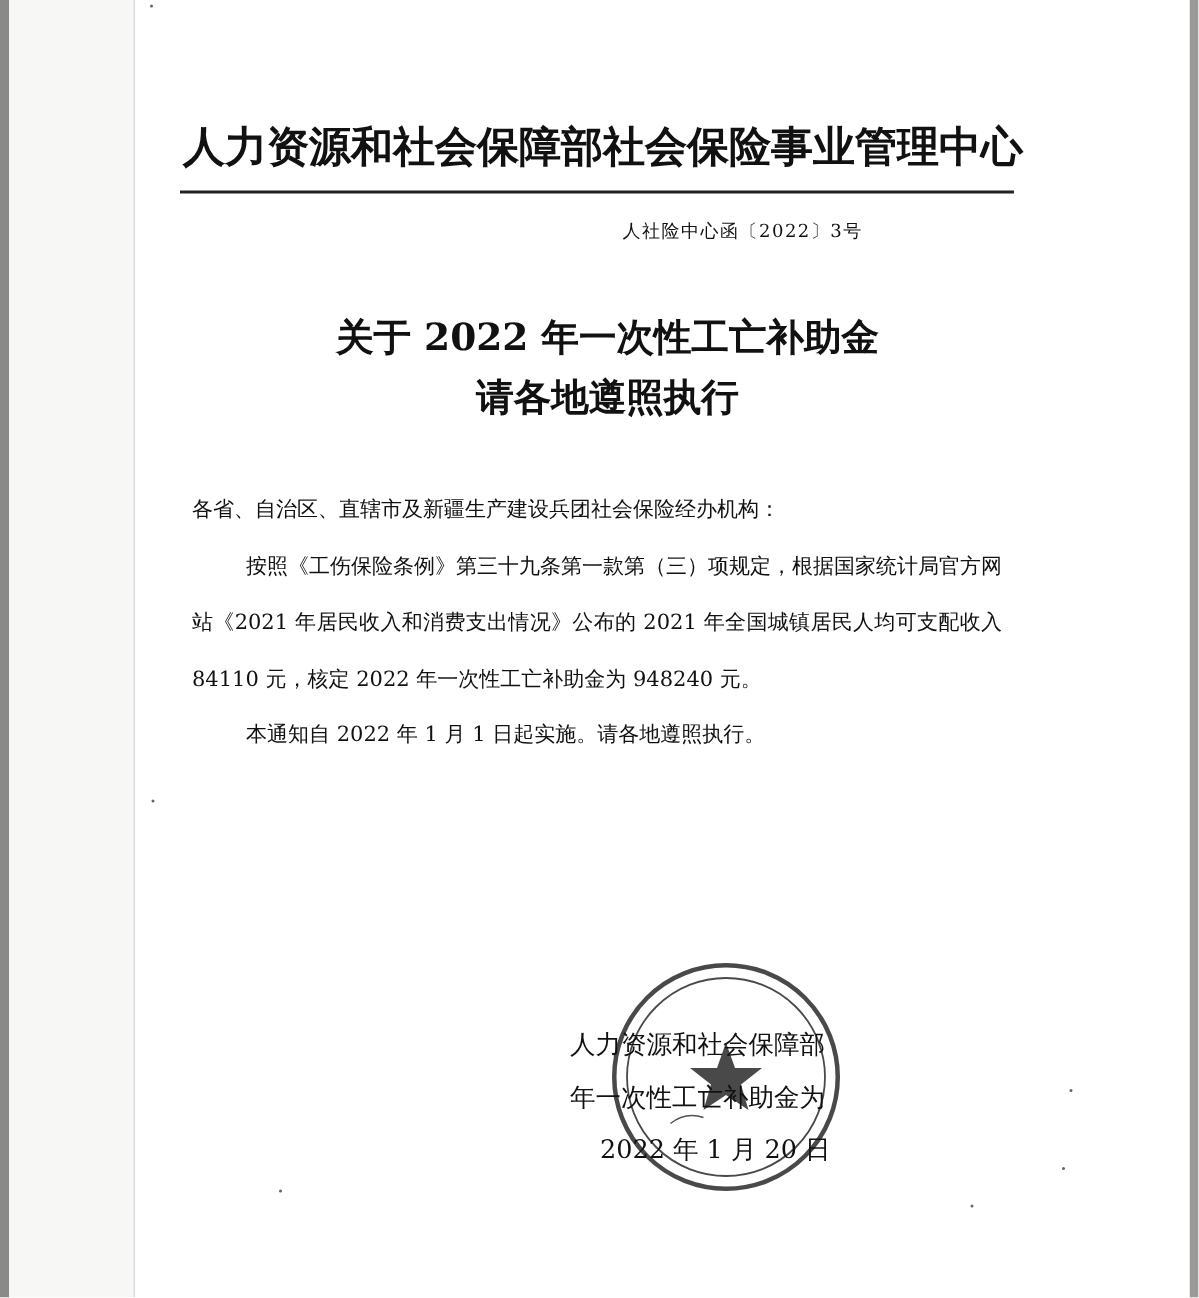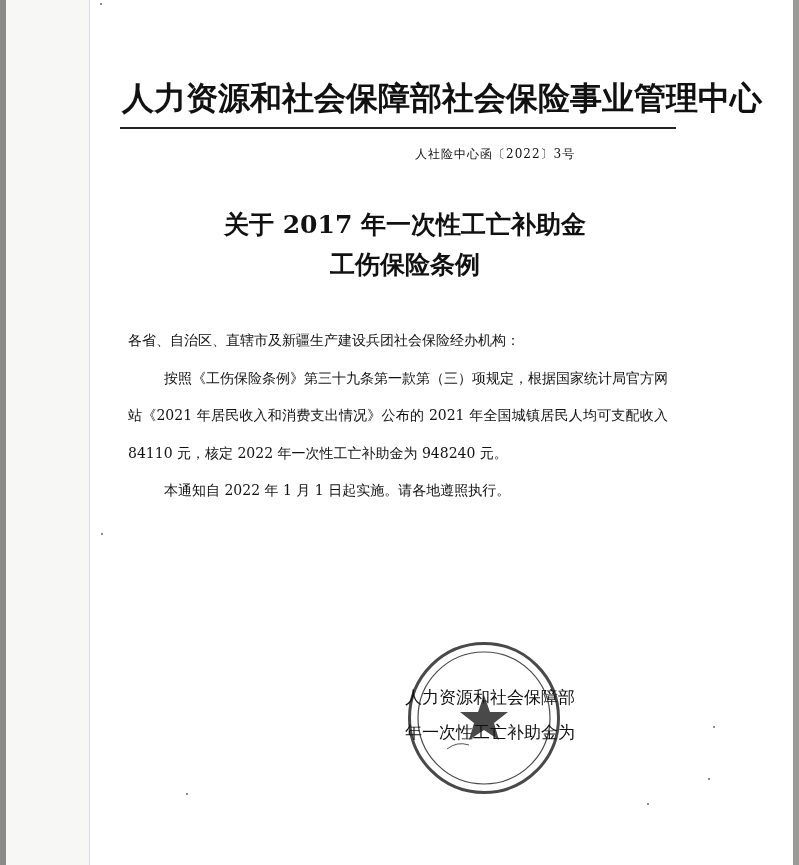--- a/index.html
+++ b/index.html
@@ -45,21 +45,21 @@
       width: 703px; height: 865px;
       background: #ffffff;
     }
 
     .org-header {
       position: absolute;
       left: 122px; top: 76px;
       width: 560px;
       font-family: "DejaVu Serif", "Liberation Serif", serif;
       font-weight: bold;
-      font-size: 32px;
+      font-size: 28px;
       letter-spacing: 0px;
       white-space: nowrap;
       line-height: 44px;
       color: #111;
     }
     .header-rule {
       position: absolute;
       left: 120px; top: 127px;
       width: 556px;
       height: 2px;
@@ -107,21 +107,20 @@
     }
 
     .signature {
       position: absolute;
       left: 380px; top: 680px;
       width: 220px;
       font-family: "DejaVu Serif", "Liberation Serif", serif;
       font-size: 17px;
       line-height: 35px;
       color: #111;
-      text-align: center;
     }
     .sig-line {
       display: block;
       white-space: nowrap;
     }
     .sig-date {
       display: block;
       white-space: nowrap;
       padding-left: 20px;
     }
@@ -158,41 +157,42 @@
 <div class="right-edge"></div>
 
 <div class="page"></div>
 
 <div class="org-header">人力资源和社会保障部社会保险事业管理中心</div>
 <div class="header-rule"></div>
 
 <div class="doc-number">人社险中心函〔2022〕3号</div>
 
 <div class="title">
-  <span class="title-line">关于 2017 年一次性工亡补助金</span>
-  <span class="title-line">工伤保险条例</span>
+  <span class="title-line">关于 2022 年一次性工亡补助金</span>
+  <span class="title-line">请各地遵照执行</span>
 </div>
 
 <div class="body-text">
   <p class="para">各省、自治区、直辖市及新疆生产建设兵团社会保险经办机构：</p>
   <p class="para indent">按照《工伤保险条例》第三十九条第一款第（三）项规定，根据国家统计局官方网站《2021 年居民收入和消费支出情况》公布的 2021 年全国城镇居民人均可支配收入 84110 元，核定 2022 年一次性工亡补助金为 948240 元。</p>
   <p class="para indent">本通知自 2022 年 1 月 1 日起实施。请各地遵照执行。</p>
 </div>
 
 <div class="seal">
   <svg viewBox="0 0 146 146">
     <circle cx="73" cy="73" r="66" fill="none" stroke="#2a2a2a" stroke-width="1.2"></circle>
     <polygon points="73,50 79,67 97,67 83,78 88,95 73,85 58,95 63,78 49,67 67,67" fill="#2a2a2a"></polygon>
     <path d="M36 104 Q 46 96 58 100" fill="none" stroke="#333" stroke-width="1"></path>
   </svg>
 </div>
 
 <div class="signature">
   <span class="sig-line">人力资源和社会保障部</span>
   <span class="sig-line">年一次性工亡补助金为</span>
+  <span class="sig-date">2022 年 1 月 20 日</span>
 </div>
 
 <div class="speck" style="left:100px;top:3px;"></div>
 <div class="speck" style="left:713px;top:726px;"></div>
 <div class="speck" style="left:708px;top:778px;"></div>
 <div class="speck" style="left:647px;top:803px;"></div>
 <div class="speck" style="left:186px;top:793px;"></div>
 <div class="speck" style="left:101px;top:533px;"></div>
 
 </body></html>

